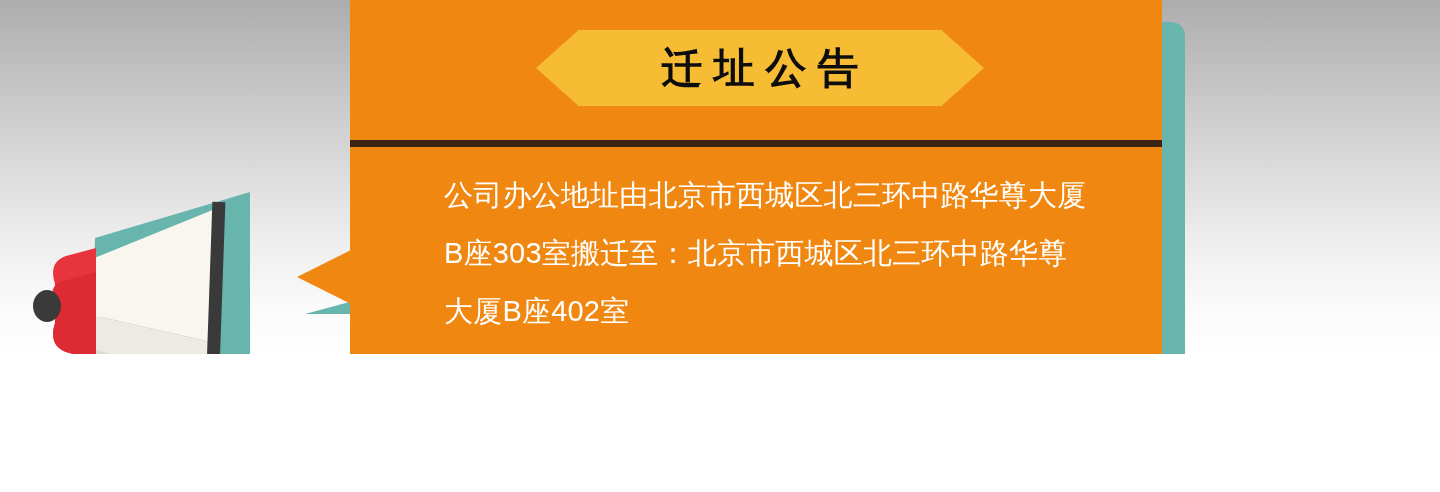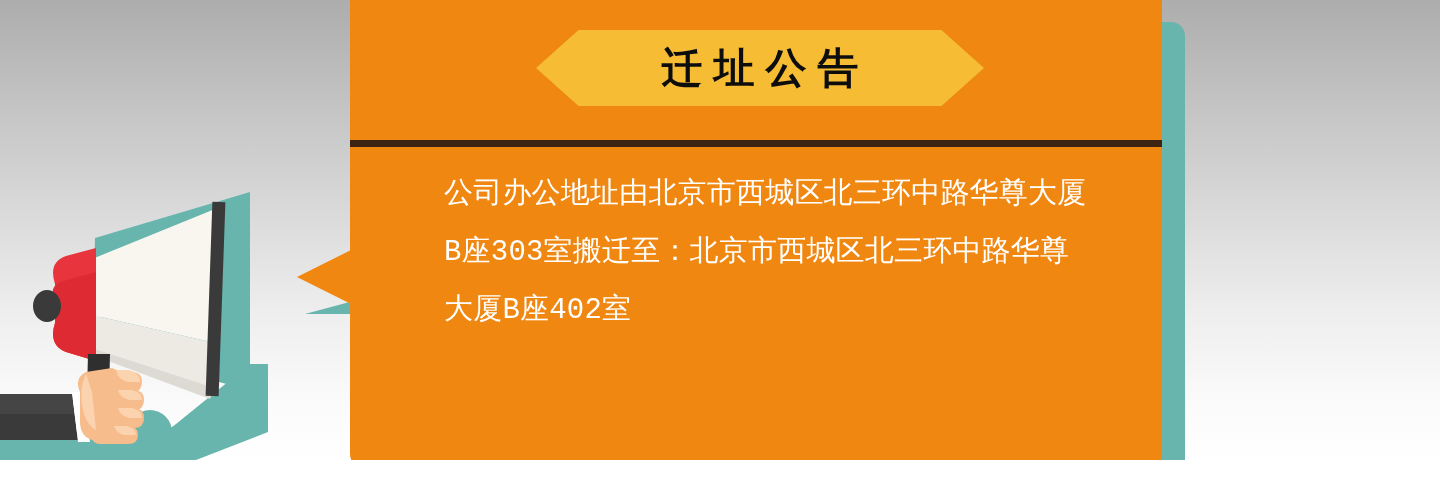--- a/index.html
+++ b/index.html
@@ -9,21 +9,21 @@
   body {
     width: 1440px;
     height: 492px;
     overflow: hidden;
     font-family: "Liberation Sans", "DejaVu Sans", sans-serif;
   }
 
   #stage {
     position: relative;
     width: 1440px;
-    height: 460px;
+    height: 354px;
     background: linear-gradient(to bottom, #ADADAD 0%, #BFBFBF 18%, #D6D6D6 42%, #EEEEEE 68%, #FBFBFB 88%, #FFFFFF 100%);
     overflow: hidden;
   }
 
   
   .card-shadow {
     position: absolute;
     left: 372px;
     top: 22px;
     width: 813px;
@@ -102,21 +102,21 @@
   
   .body-copy {
     position: absolute;
     left: 444px;
     top: 166px;
     width: 648px;
     font-size: 29px;
     line-height: 58px;
     color: #FFFFFF;
     letter-spacing: 0.2px;
-    font-family: Liberation Mono, monospace;
+    font-family: Liberation Sans, sans-serif;
   }
 
   
   .footer {
     position: absolute;
     left: 350px;
     top: 409px;
     width: 812px;
     height: 28px;
   }

